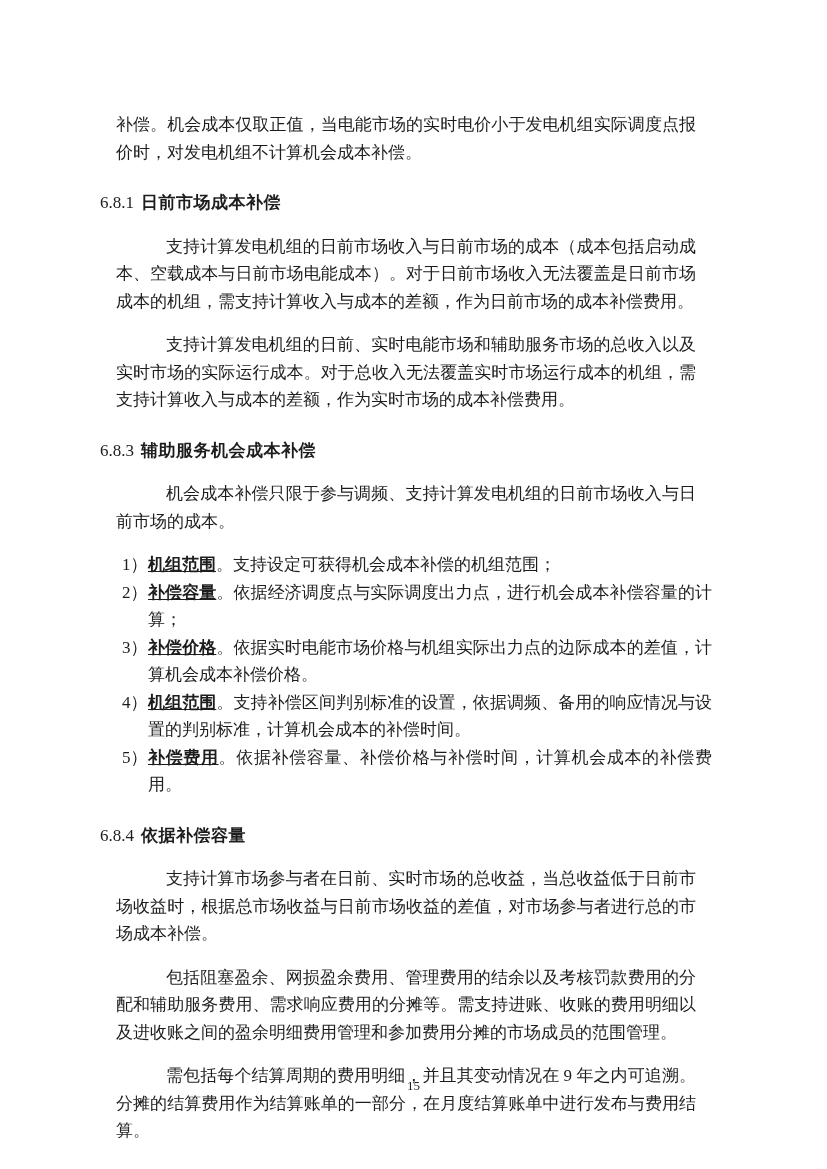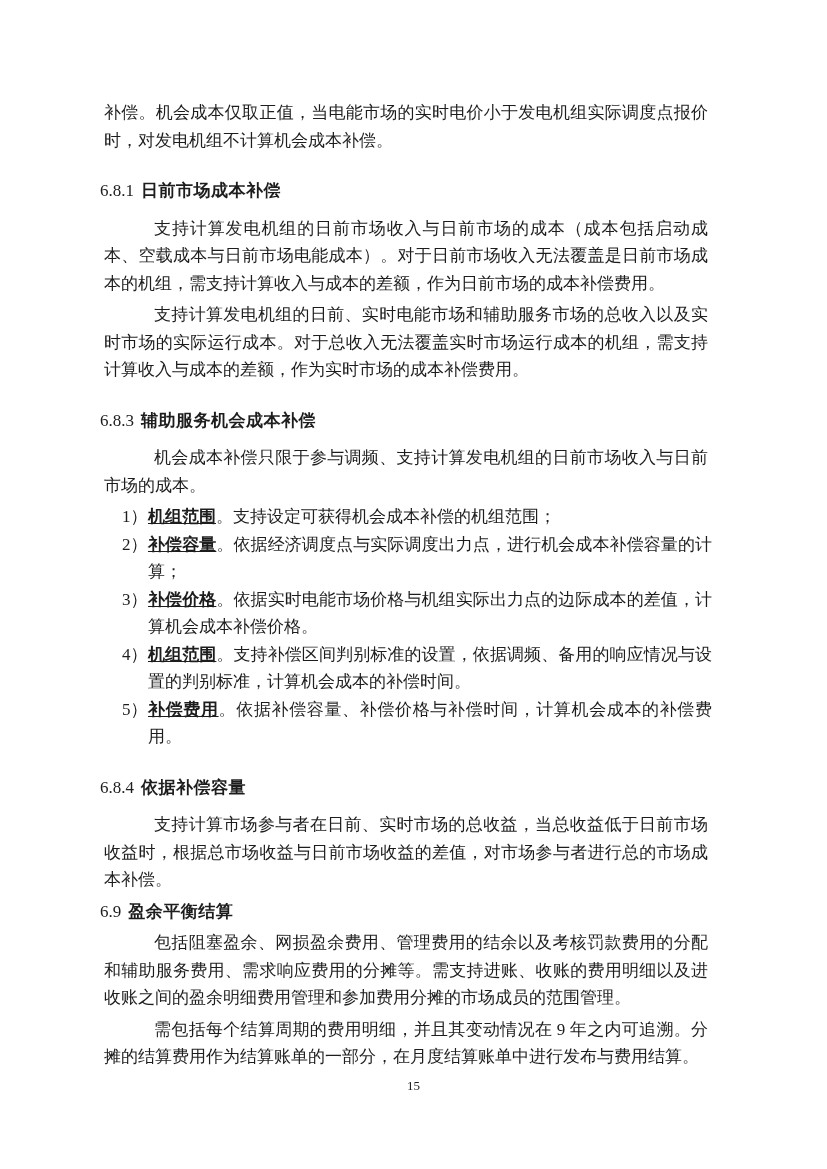--- a/index.html
+++ b/index.html
@@ -19,21 +19,21 @@
   .content {
     position: absolute;
     left: 100px;
     top: 95px;
     width: 612px;
     font-size: 17px;
     line-height: 27.5px;
     text-align: justify;
   }
   .para {
-    margin: 4px;
+    margin: 16px;
     text-indent: 50px;
   }
   .para.no-indent {
     text-indent: 0;
   }
   .h-sub {
     margin: 23px 0 10px 0;
     font-size: 17px;
     font-weight: normal;
     text-align: left;
@@ -112,21 +112,20 @@
         <span class="marker">4）</span><span class="term">机组范围</span><span>。支持补偿区间判别标准的设置，依据调频、备用的响应情况与设置的判别标准，计算机会成本的补偿时间。</span>
       </div>
       <div class="list-item">
         <span class="marker">5）</span><span class="term">补偿费用</span><span>。依据补偿容量、补偿价格与补偿时间，计算机会成本的补偿费用。</span>
       </div>
     </div>
 
     <h3 class="h-sub"><span class="h-num">6.8.4</span><span class="h-title">依据补偿容量</span></h3>
     <p class="para">支持计算市场参与者在日前、实时市场的总收益，当总收益低于日前市场收益时，根据总市场收益与日前市场收益的差值，对市场参与者进行总的市场成本补偿。</p>
 
-    <h3 class="h-sec"><span class="h-num">6.9</span><span class="h-title">盈余平衡结算</span></h3>
     <p class="para">包括阻塞盈余、网损盈余费用、管理费用的结余以及考核罚款费用的分配和辅助服务费用、需求响应费用的分摊等。需支持进账、收账的费用明细以及进收账之间的盈余明细费用管理和参加费用分摊的市场成员的范围管理。</p>
     <p class="para">需包括每个结算周期的费用明细，并且其变动情况在 9 年之内可追溯。分摊的结算费用作为结算账单的一部分，在月度结算账单中进行发布与费用结算。</p>
 
   </div>
 
   <div class="footer">
     <span>15</span>
   </div>
 </div>
 

